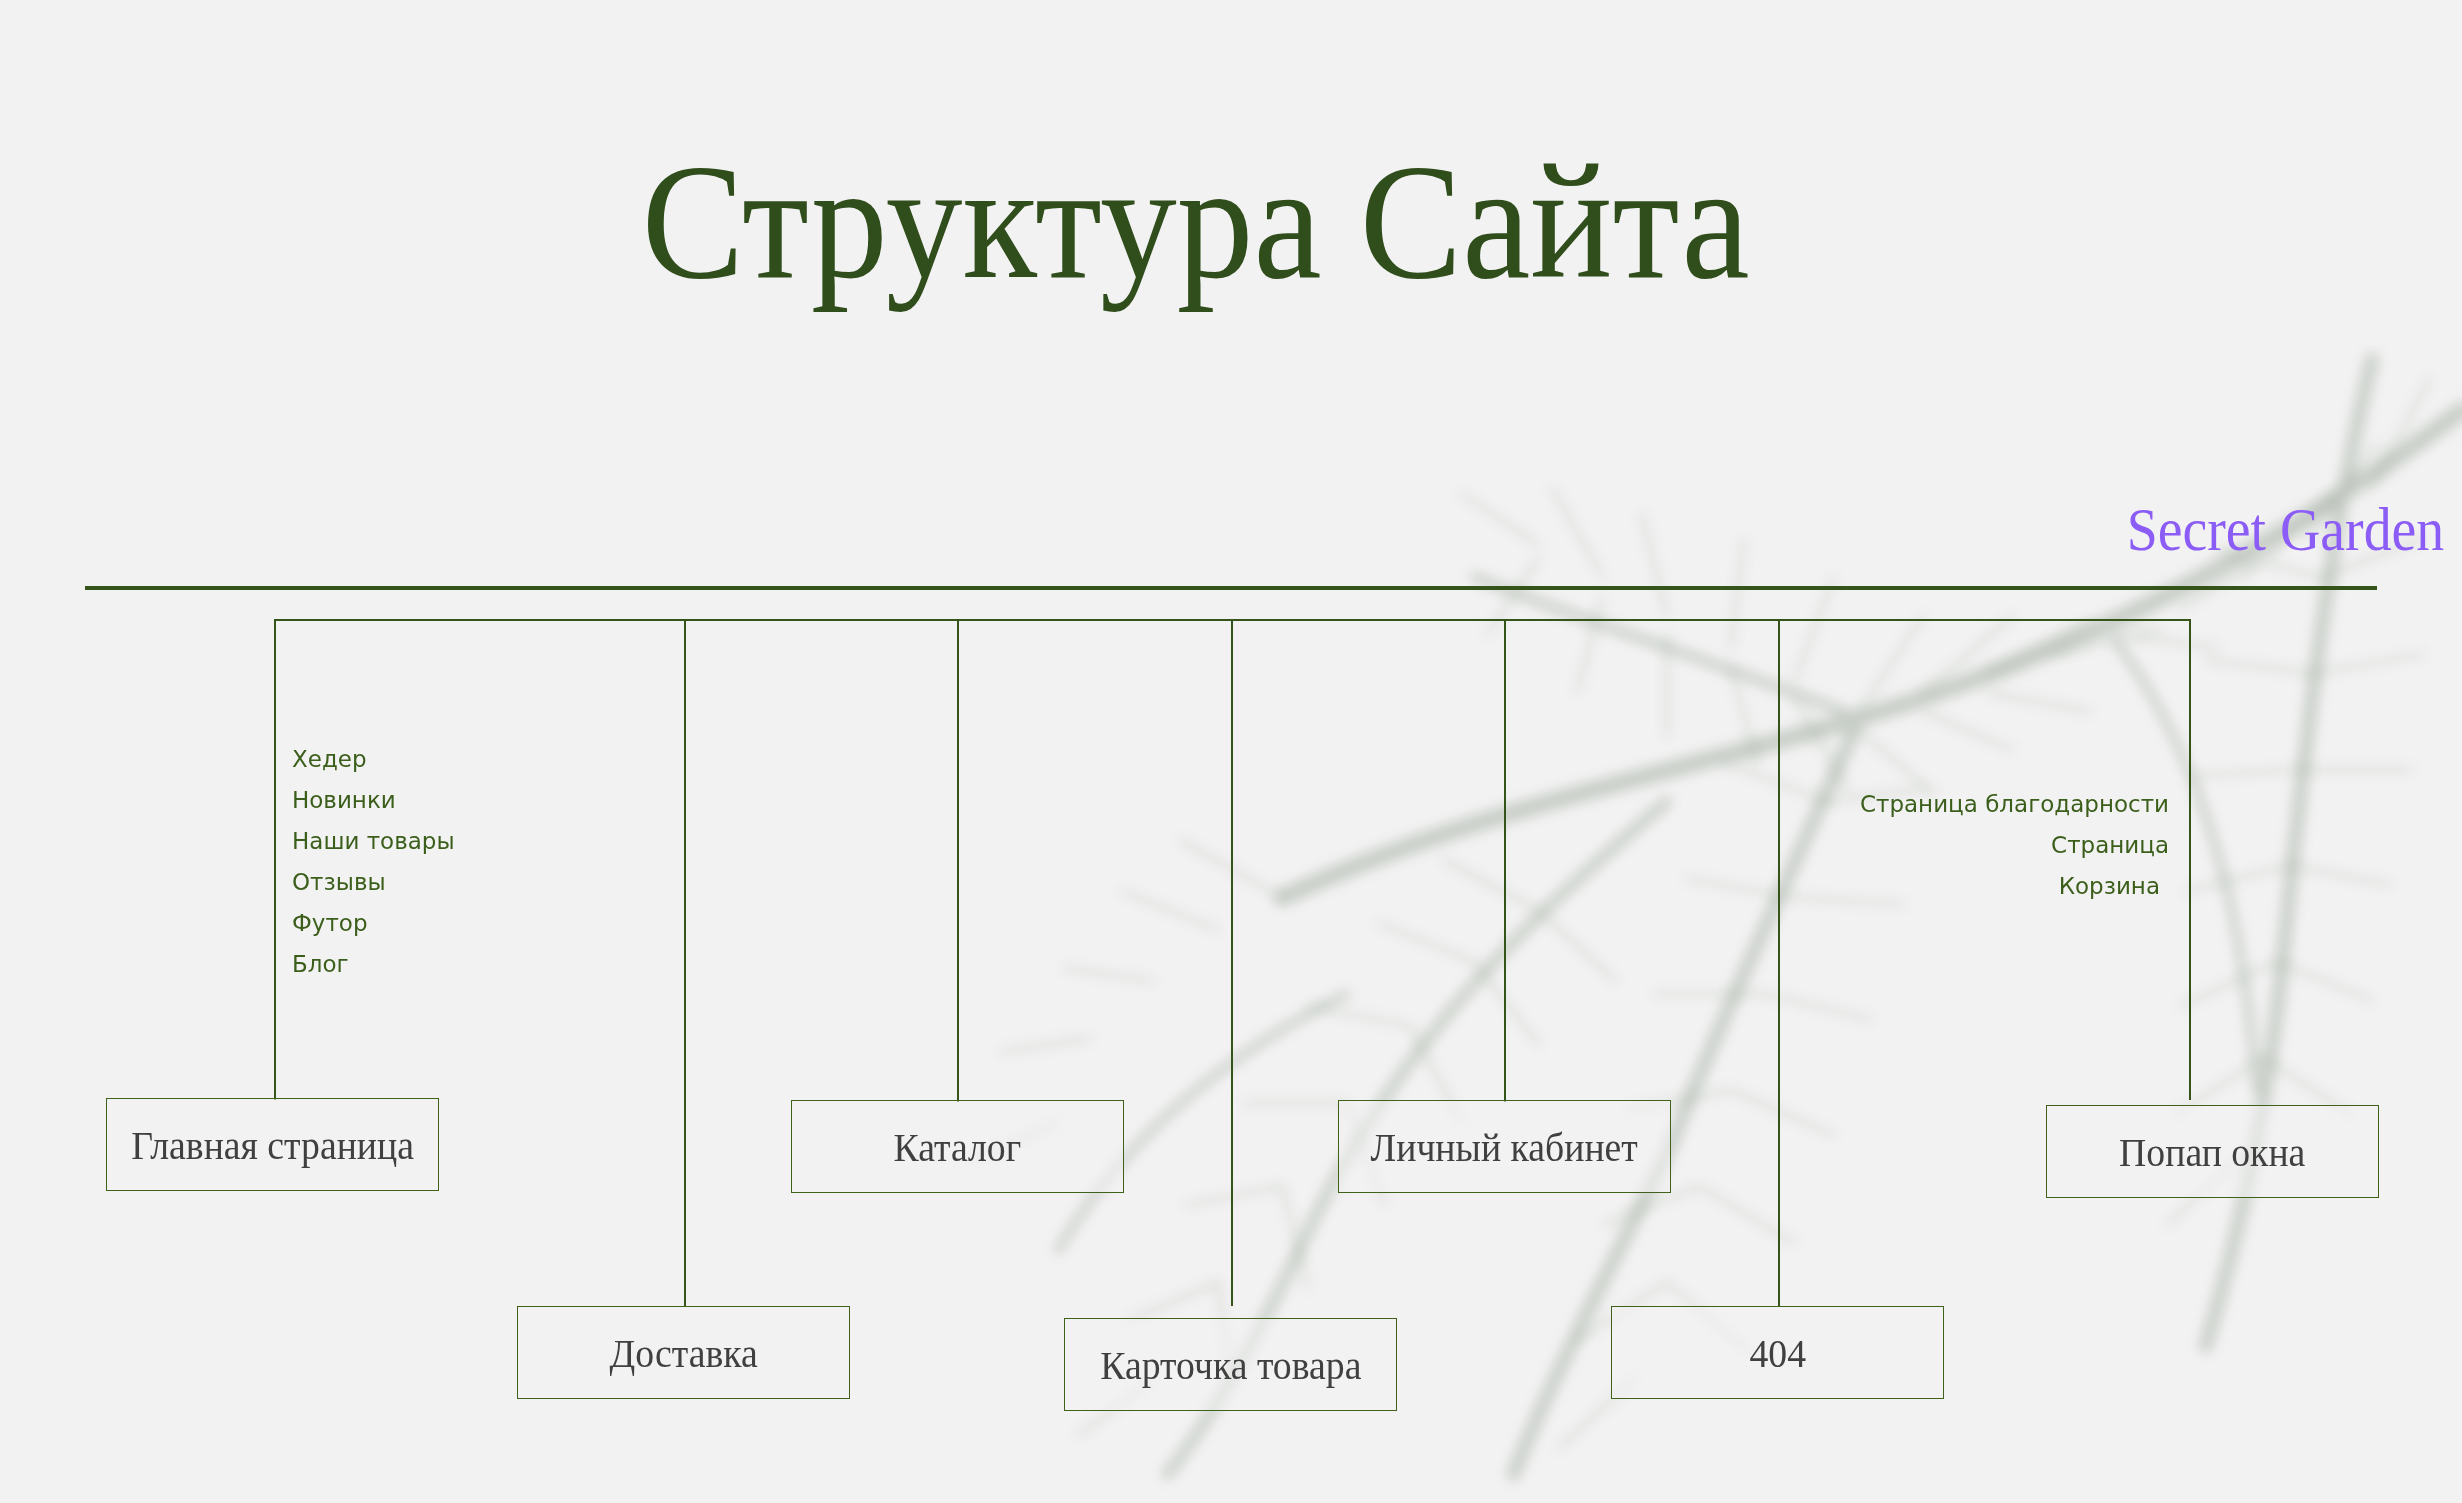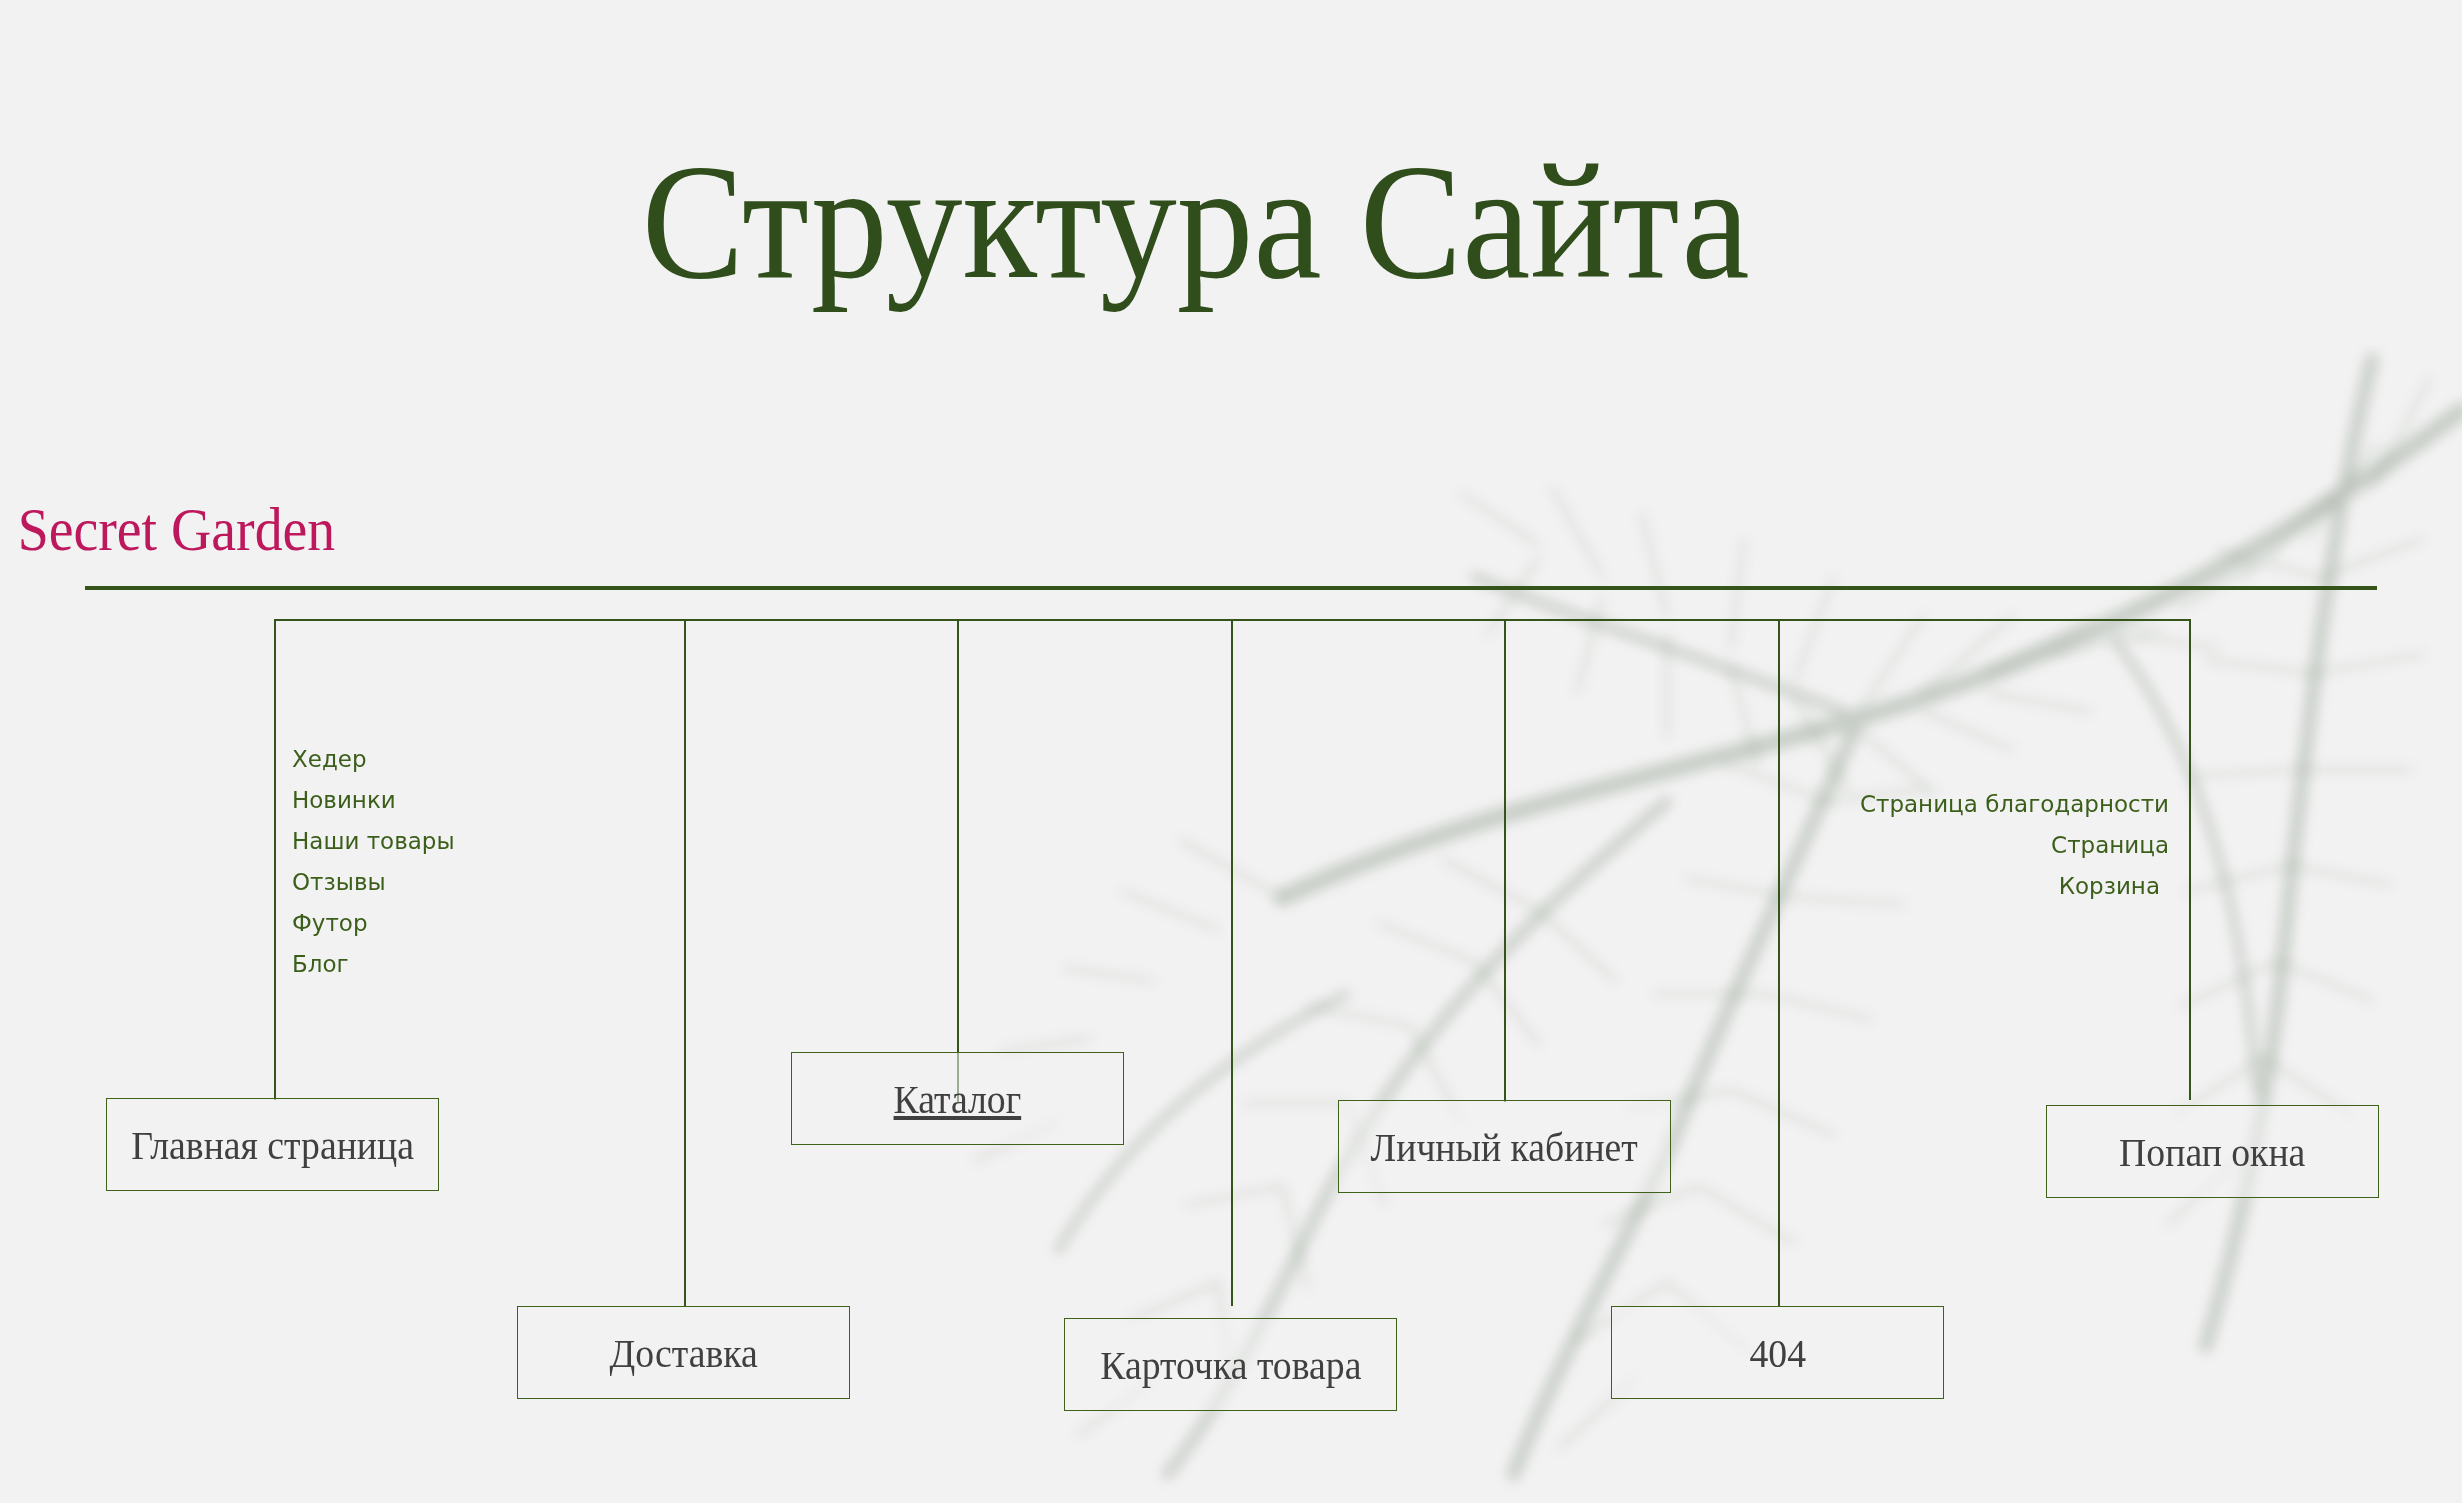--- a/index.html
+++ b/index.html
@@ -10,21 +10,21 @@
   }
   .bg-branch { position: absolute; left: 0; top: 0; width: 2462px; height: 1503px; pointer-events: none; }
   .title {
     position: absolute; left: 0; width: 2392px; top: 126px;
     text-align: center; font-family: "Liberation Serif", serif;
     font-size: 165px; line-height: 192px; color: #304d1c; white-space: nowrap;
   }
   .title span { display: inline-block; transform: scaleX(0.93); transform-origin: center; }
   .root-label {
     position: absolute; left: 0; width: 2462px; top: 494px;
-    text-align: left; font-size: 62px; line-height: 71px; color: #be185d; white-space: nowrap;
+    text-align: right; font-size: 62px; line-height: 71px; color: #8b5cf6; white-space: nowrap;
   }
   .root-label span { display: inline-block; transform: scaleX(0.9); }
   .main-line { position: absolute; left: 85px; top: 586px; width: 2292px; height: 3.8px; background: #355419; }
   .branch-bar { position: absolute; left: 274px; top: 619px; width: 1917px; height: 1.9px; background: #355419; }
   .vline { position: absolute; width: 1.9px; background: #355419; }
   .node {
     position: absolute; width: 331px; height: 91px;
     border: 1.9px solid #3f6119; background: rgba(242,242,242,0.55);
     display: flex; align-items: center; justify-content: center;
     font-family: "Liberation Serif", serif; font-size: 41px; color: #404040; white-space: nowrap;
@@ -104,21 +104,21 @@
   <div>Страница</div>
   <div style="padding-right:9px;">Корзина</div>
 </div>
 
 <div class="node" style="left:106px; top:1098px;">
   <span>Главная страница</span>
 </div>
 <div class="node" style="left:517px; top:1306px;">
   <span>Доставка</span>
 </div>
-<div class="node" style="left:791px; top:1052px;text-decoration:underline;">
+<div class="node" style="left:791px; top:1100px;">
   <span>Каталог</span>
 </div>
 <div class="node" style="left:1064px; top:1306px;margin-top:12px;">
   <span>Карточка товара</span>
 </div>
 <div class="node" style="left:1338px; top:1100px;">
   <span>Личный кабинет</span>
 </div>
 <div class="node" style="left:1611px; top:1306px;">
   <span>404</span>

